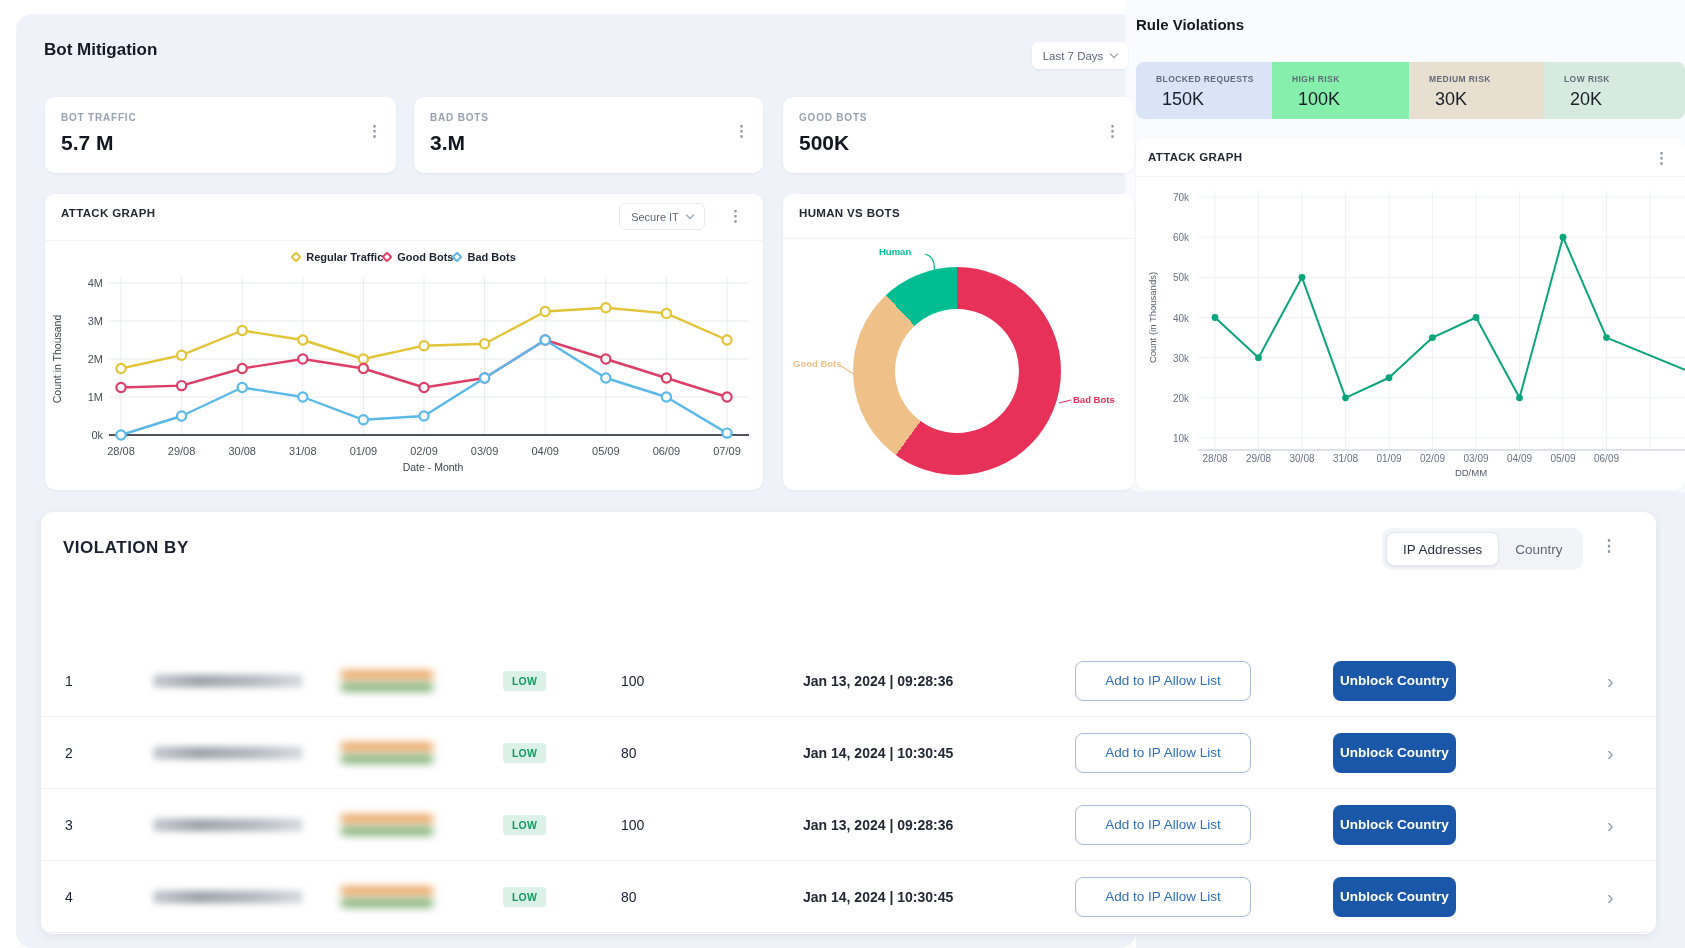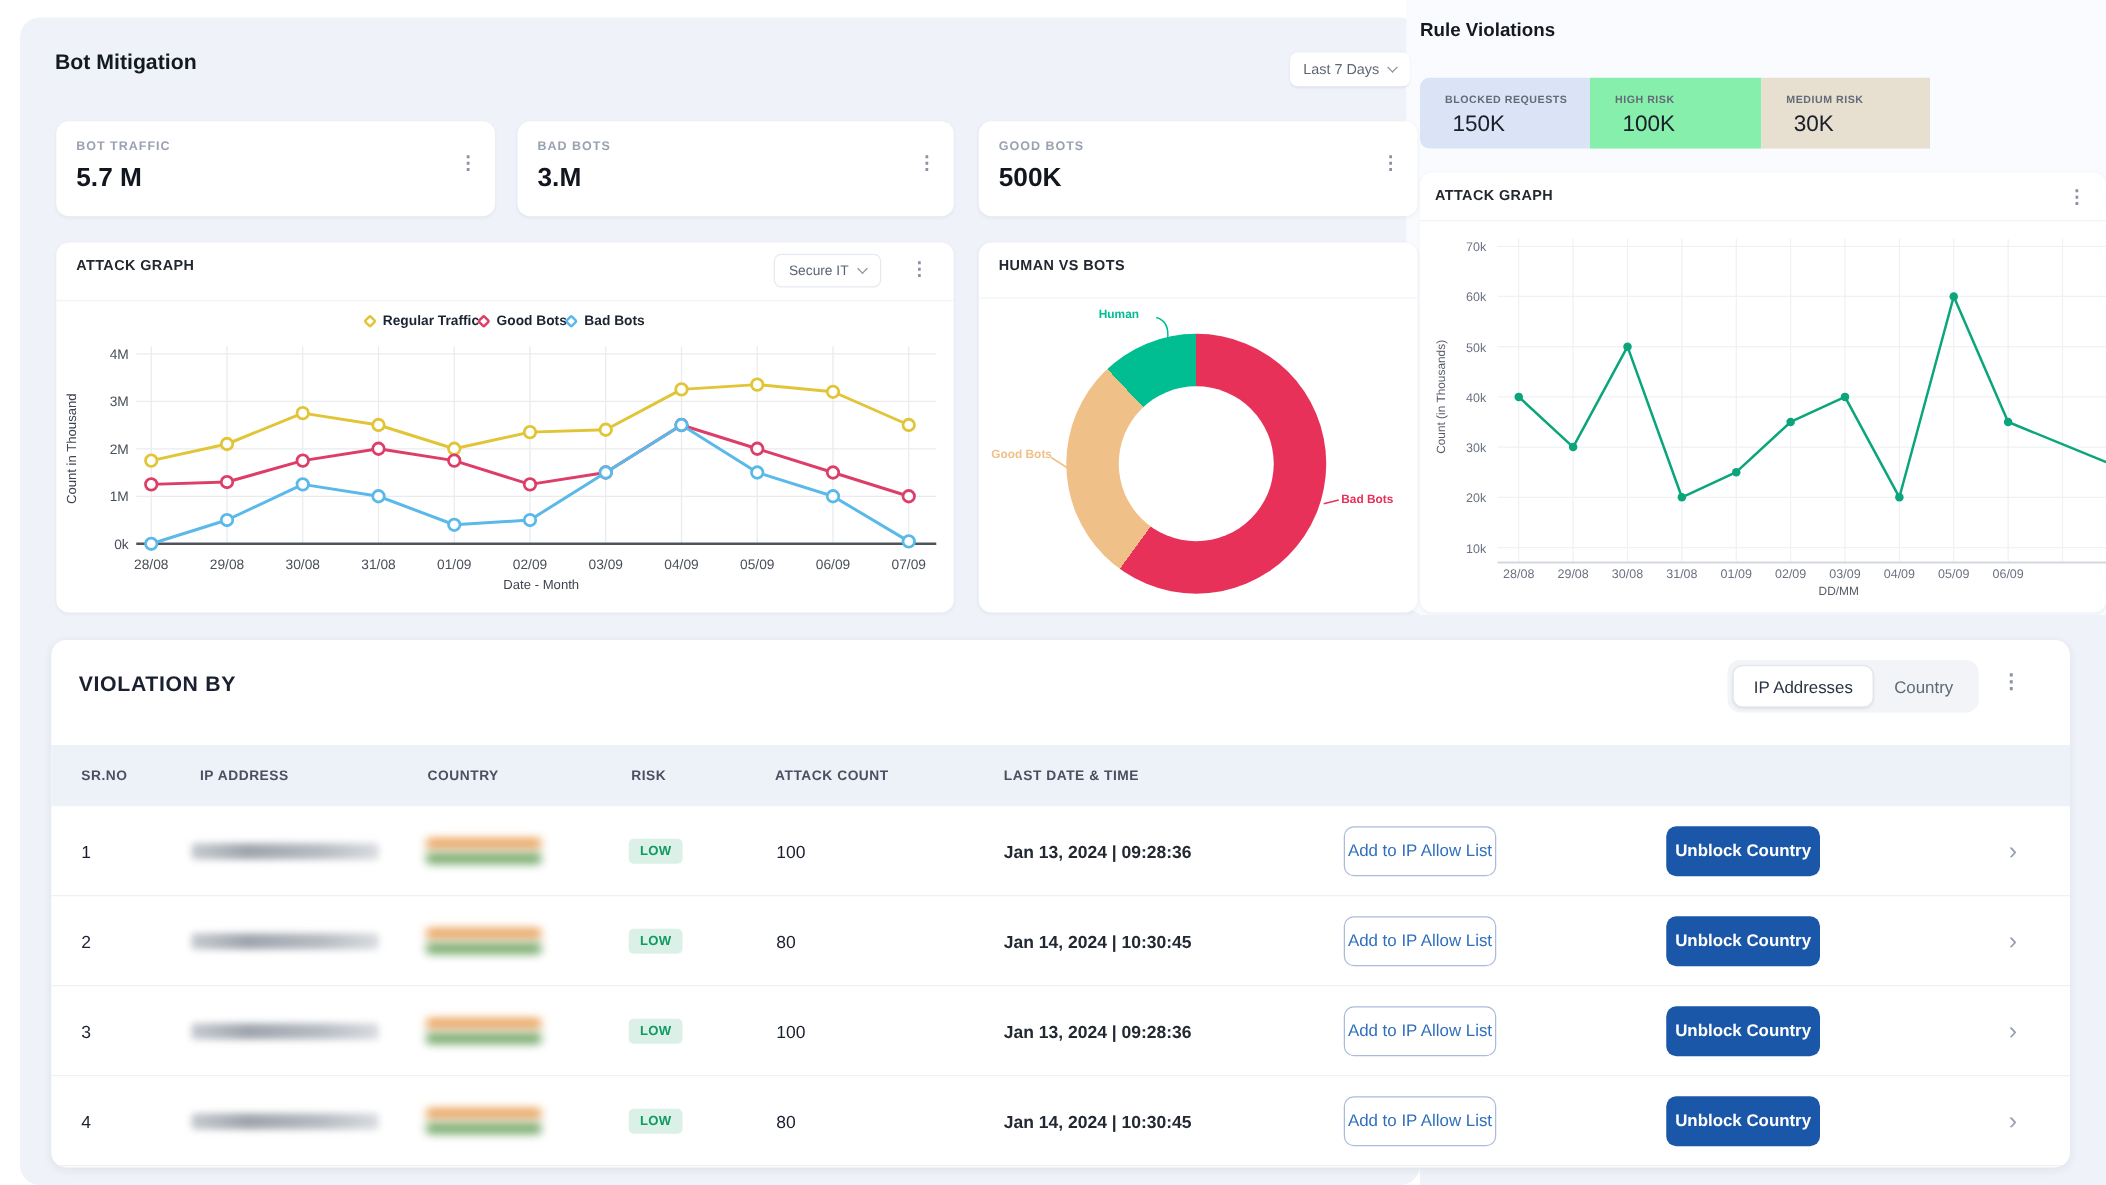--- a/index.html
+++ b/index.html
@@ -68,21 +68,21 @@
 
   .rows { position:absolute; left:0; right:0; top:133px; }
   .trow { position:relative; height:72px; border-bottom:1px solid #EEF0F4; }
   .cell { position:absolute; top:50%; transform:translateY(-50%); }
   .sr { left:24px; font-size:14px; color:#1A2030; }
   .ip-blur { left:112px; width:150px; height:13px; background:linear-gradient(90deg,#C7CBD1,#9FA5AD 30%,#B7BCC3 70%,#D9DCE0); filter:blur(3px); border-radius:3px; }
   .flag-blur { left:300px; width:92px; height:20px; background:linear-gradient(180deg,#E8923E 0 34%,#F2F1EA 34% 63%,#6CA35F 63% 100%); filter:blur(4px); border-radius:3px; }
   .low-badge { left:462px; background:#DBF0E6; color:#119A63; font-size:10.5px; font-weight:700; padding:4px 9px; border-radius:4px; letter-spacing:.02em; }
   .count { left:580px; font-size:14px; font-weight:500; color:#1A2030; }
   .dt { left:762px; font-size:14px; font-weight:600; color:#232933; }
-  .allow-btn { left:1034px; width:122px; height:40px; background:#fff; border:1.5px solid #A9BBD9; border-radius:8px;
+  .allow-btn { left:1034px; width:176px; height:40px; background:#fff; border:1.5px solid #A9BBD9; border-radius:8px;
     color:#2F6FBC; font-size:13.5px; display:flex; align-items:center; justify-content:center; cursor:pointer; font-family:inherit; }
   .unblock-btn { left:1292px; width:123px; height:40px; background:#1B57A8; border:none; border-radius:8px;
     color:#fff; font-size:13.5px; font-weight:600; display:flex; align-items:center; justify-content:center; cursor:pointer; font-family:inherit; }
   .row-chev { left:1566px; font-size:20px; color:#97A0AE; cursor:pointer; line-height:1; }
 </style>
 </head>
 <body>
 
 <div class="canvas">
   <div class="abs left-bg"></div>
@@ -230,20 +230,24 @@
       <div class="chip-value">150K</div>
     </div>
     <div class="chip" style="width: 137px; background: #86efac;">
       <div class="chip-label">HIGH RISK</div>
       <div class="chip-value">100K</div>
     </div>
     <div class="chip" style="width: 135px; background: rgb(231, 223, 208);">
       <div class="chip-label">MEDIUM RISK</div>
       <div class="chip-value">30K</div>
     </div>
+    <div class="chip" style="width: 141px; background: rgb(215, 234, 223);">
+      <div class="chip-label">LOW RISK</div>
+      <div class="chip-value">20K</div>
+    </div>
   </div>
 
   <div class="abs card" style="left:1136px;top:138px;width:549px;height:352px;">
     <div class="card-title" style="left:12px;">ATTACK GRAPH</div>
     <div class="kebab" style="right:16px;top:12px;">⋮</div>
     <div class="card-divider" style="top:38px;"></div>
     <svg id="chart-right" class="c-right" width="549" height="352" style="position:absolute;left:0;top:0;">
         <line x1="79" x2="79" y1="53" y2="312" stroke="#EFF1F5" stroke-width="1"></line>
         <line x1="122.5" x2="122.5" y1="53" y2="312" stroke="#EFF1F5" stroke-width="1"></line>
         <line x1="166" x2="166" y1="53" y2="312" stroke="#EFF1F5" stroke-width="1"></line>
@@ -298,28 +302,20 @@
   </div>
 
   <div class="abs violation-card">
     <div class="v-title">VIOLATION BY</div>
     <div class="tab-track">
       <div class="tab active">IP Addresses</div>
       <div class="tab inactive">Country</div>
     </div>
     <div class="abs kebab v-kebab">⋮</div>
 
-    <div class="thead">
-      <div class="th" style="left:24px;">SR.NO</div>
-      <div class="th" style="left:119px;">IP ADDRESS</div>
-      <div class="th" style="left:301px;">COUNTRY</div>
-      <div class="th" style="left:464px;">RISK</div>
-      <div class="th" style="left:579px;">ATTACK COUNT</div>
-      <div class="th" style="left:762px;">LAST DATE &amp; TIME</div>
-    </div>
 
     <div class="rows">
 
       <div class="trow">
         <span class="cell sr">1</span>
         <span class="cell ip-blur"></span>
         <span class="cell flag-blur"></span>
         <span class="cell low-badge">LOW</span>
         <span class="cell count">100</span>
         <span class="cell dt">Jan 13, 2024 | 09:28:36</span>

